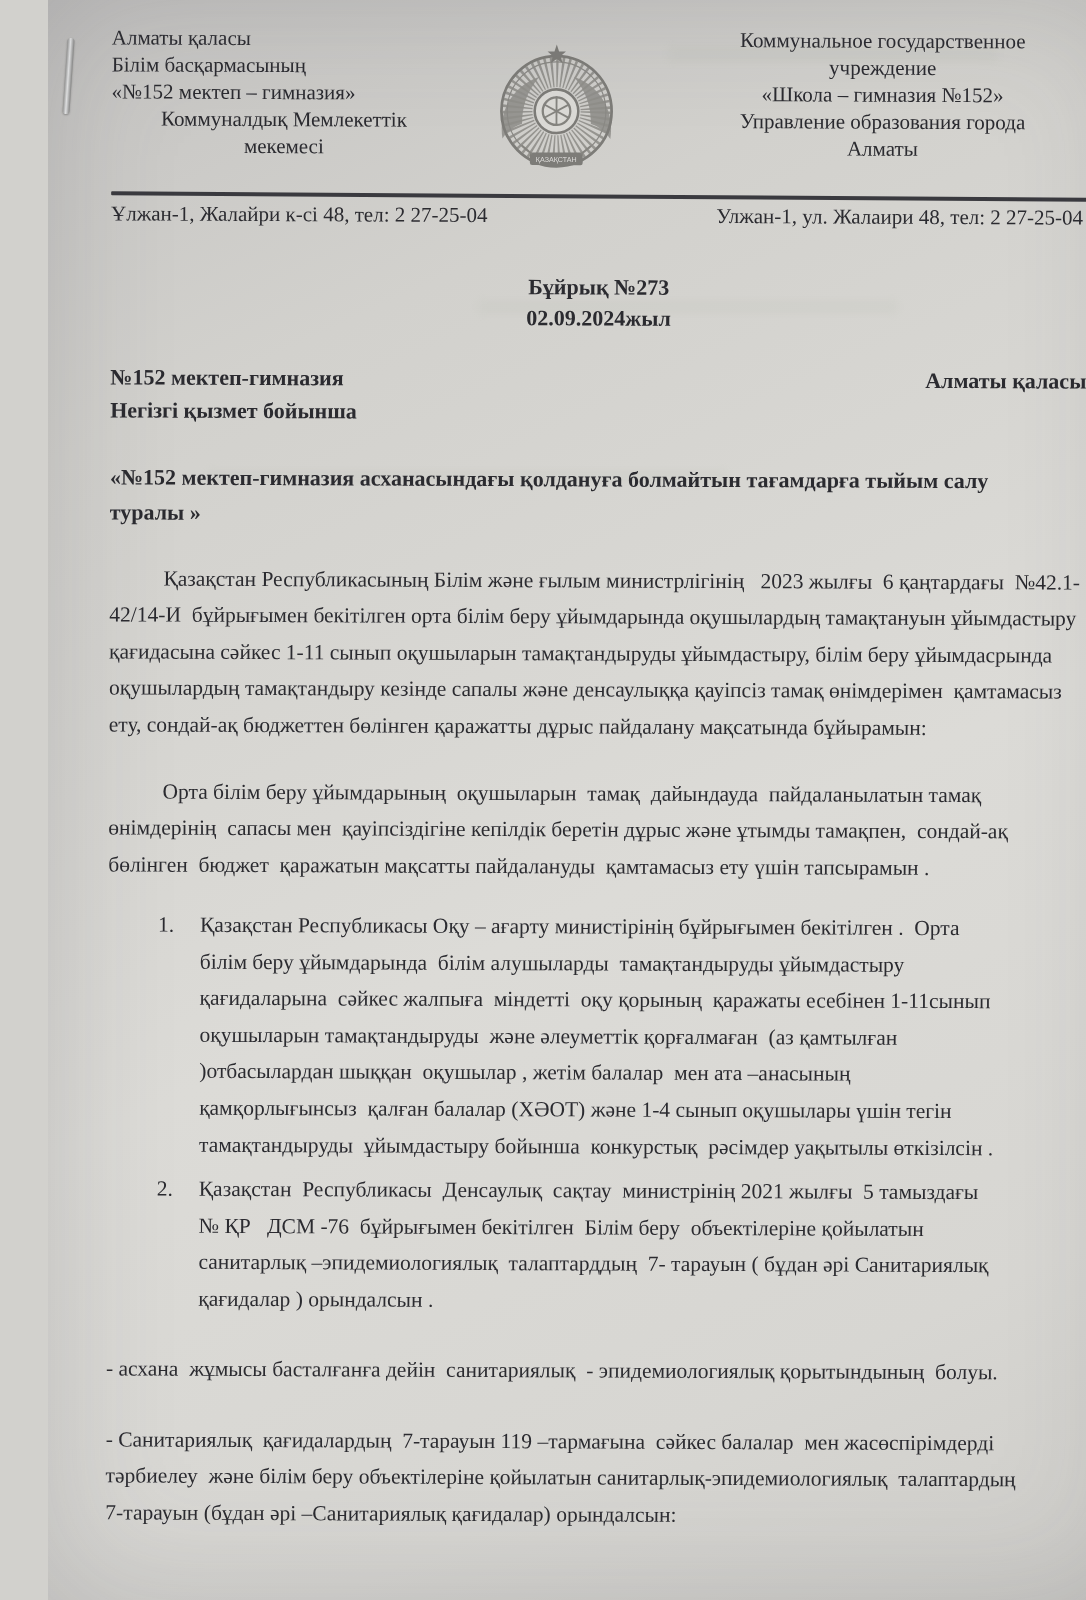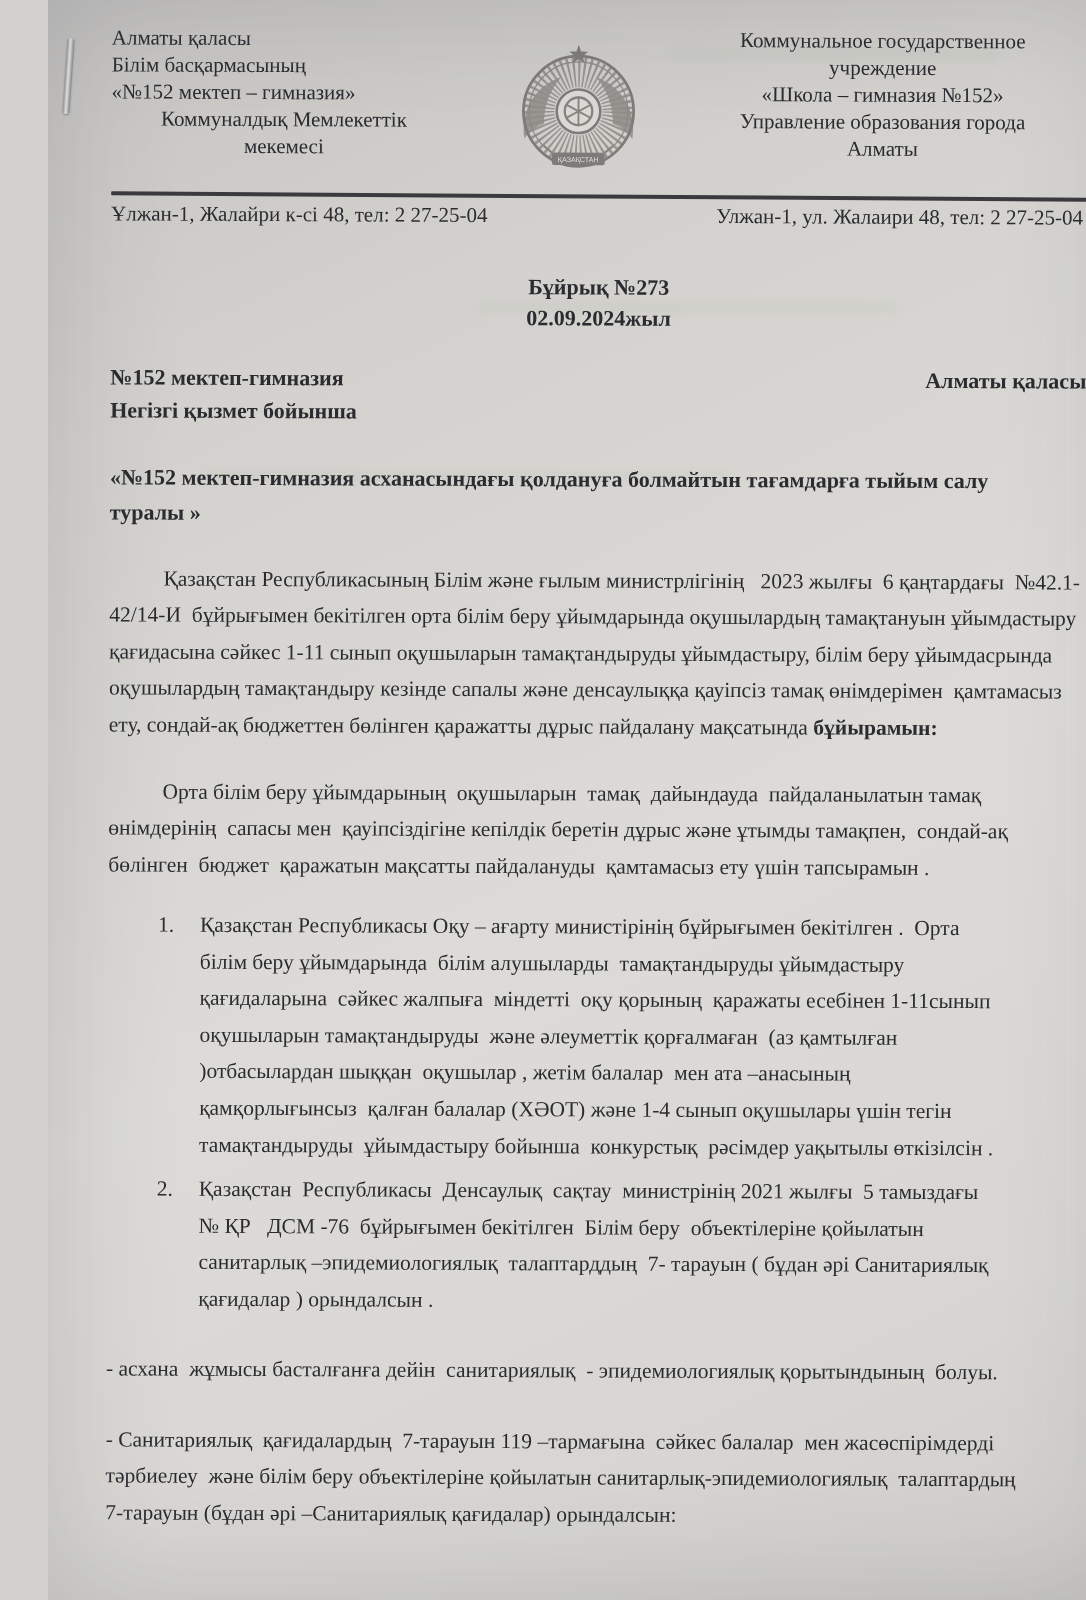--- a/index.html
+++ b/index.html
@@ -31,34 +31,34 @@
     transform:rotate(.25deg);transform-origin:40% 0;
   }
   
   .letterhead{display:flex;justify-content:space-between;align-items:flex-start;}
   .org{font-size:21px;line-height:1.28;}
   .org-kk{width:345px;}
   .org-kk p{margin:0;}
   .org-kk p:nth-child(n+4){text-align:center;}
   .org-ru{width:410px;text-align:center;}
   .org-ru p{margin:0;}
-  .emblem-wrap{width:160px;display:flex;justify-content:flex-end;padding-top:16px;}
+  .emblem-wrap{width:160px;display:flex;justify-content:flex-start;padding-top:16px;}
   .rule{height:4px;background:#3a3a3f;margin-top:12px;border-radius:1px;transform:rotate(.12deg);}
   .addresses{display:flex;justify-content:space-between;font-size:21px;margin-top:5px;}
   .addresses .addr{white-space:nowrap;}
   .addresses .addr-right{padding-right:4px;}
   
   .order-head{text-align:center;font-weight:bold;font-size:22px;line-height:1.4;margin-top:44px;}
   .order-head p{margin:0;}
   .meta-row{display:flex;justify-content:space-between;font-weight:bold;font-size:22px;margin-top:32px;}
   .meta2{font-weight:bold;font-size:22px;margin-top:7px;}
   .subject{font-weight:bold;font-size:22px;line-height:1.62;margin-top:36px;width:945px;white-space:pre-wrap;}
   
   .par{font-size:21.5px;line-height:1.7;margin-top:30px;text-indent:54px;white-space:pre-wrap;}
-  .par b{font-weight:bold;}
+  .par b{font-weight:normal;}
   ol.items{margin:24px 0 0 0;padding:0 78px 0 50px;list-style:none;font-size:21.5px;line-height:1.7;}
   ol.items li{display:flex;margin-bottom:8px;}
   .num{width:42px;flex:none;}
   .itext{white-space:pre-wrap;}
   .dash{font-size:21.5px;line-height:1.7;margin-top:34px;white-space:pre-wrap;width:930px;}
   
   .emblem{display:block;}
 </style>
 </head>
 <body>

